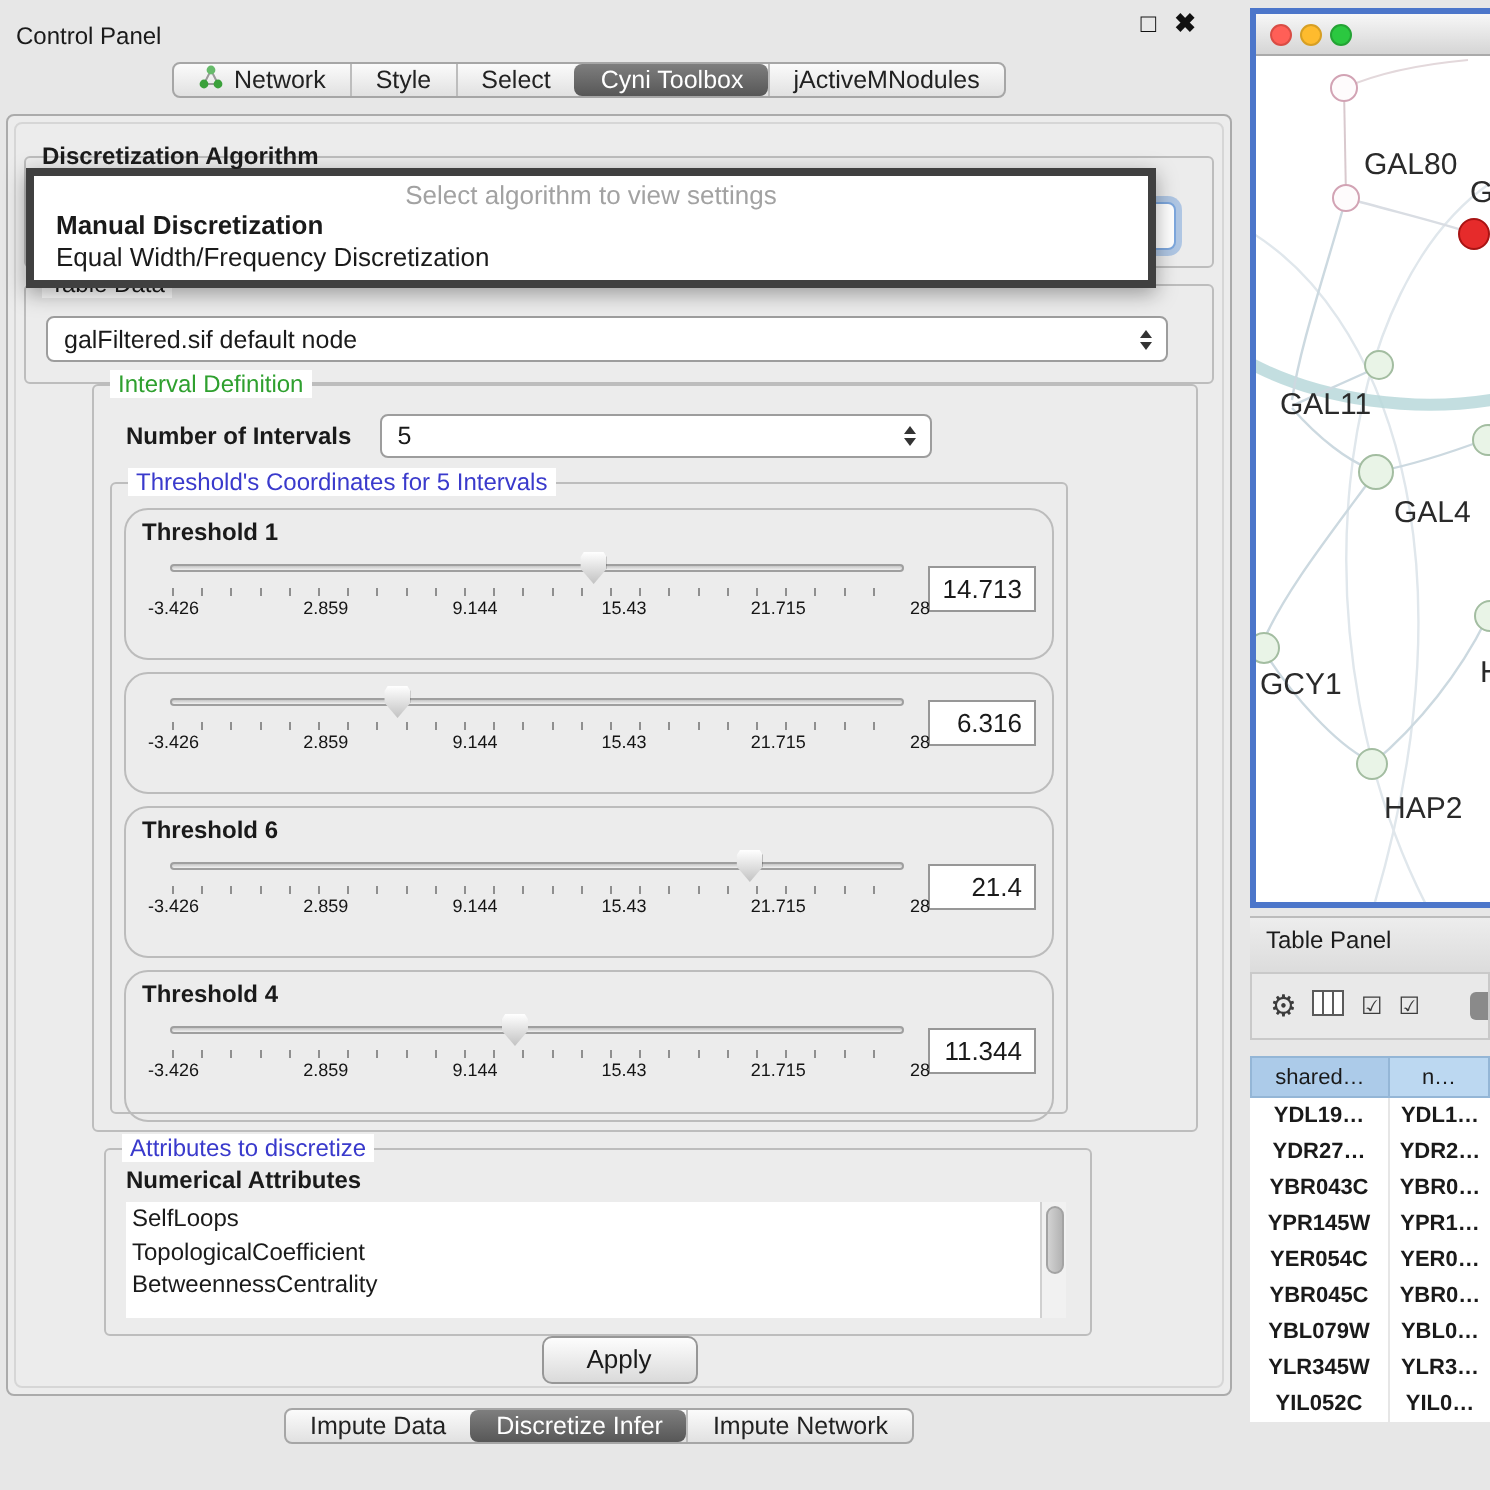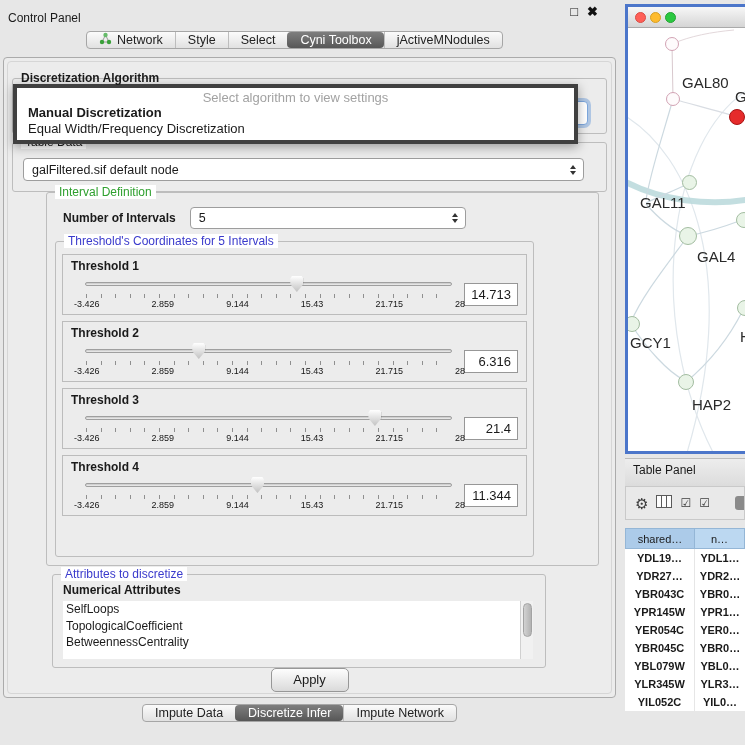--- a/index.html
+++ b/index.html
@@ -49,21 +49,21 @@
   .overlay-placeholder { text-align:center; color:#a2a2a2; font-size:13px; line-height:15px; padding-top:2px; }
   .overlay-option { font-size:13px; line-height:16px; padding:0 11px; }
   .overlay-option.bold { font-weight:bold; }
 
   .tabledata-group { left:8px; top:84px; right:8px; height:50px; }
   .interval-group  { left:42px; top:134px; width:553px; height:374px; }
   .number-row { position:absolute; left:16px; top:14px; display:flex; align-items:center; }
   .number-label { font-weight:bold; margin-right:14px; }
   .thresholds-group { left:8px; top:48px; width:479px; height:316px; padding-top:12px; }
 
-  .threshold-box { margin:0 6px 6px; border:1px solid #bcbcbc; border-radius:0; padding:4px 8px 0; }
+  .threshold-box { margin:0 6px 6px; border:1px solid #bcbcbc; border-radius:12px; padding:4px 8px 15px; }
   .t-label { font-weight:bold; margin-bottom:1px; }
   .t-row { display:flex; align-items:center; }
   .slider-wrap { flex:1; position:relative; height:40px; margin:0 4px 0 14px; }
   .track { position:absolute; left:0; right:0; top:8px; height:4px; border:1px solid #9f9f9f; border-radius:2px;
            background:linear-gradient(#c6c6c6,#f0f0f0); }
   .thumb { position:absolute; top:2px; width:13px; height:16px; margin-left:-6.5px;
            background:linear-gradient(#ffffff,#c2c2c2);
            clip-path:polygon(12% 0,88% 0,100% 16%,100% 52%,50% 100%,0 52%,0 16%);
            filter:drop-shadow(0 0 1px rgba(0,0,0,.6)); }
   .ticks { position:absolute; left:1px; right:1px; top:20px; height:4px;
@@ -212,41 +212,40 @@
                 <span>15.43</span>
                 <span>21.715</span>
                 <span>28</span>
               </div>
             </div>
             <div class="value-box">14.713</div>
           </div>
         </div>
 
         <div class="threshold-box">
-          <div class="t-label">Threshold 2</div>
           <div class="t-row">
             <div class="slider-wrap">
               <div class="track"></div>
               <div class="thumb" style="left: 30.9998%;"></div>
               <div class="ticks"></div>
               <div class="scale">
                 <span>-3.426</span>
                 <span>2.859</span>
                 <span>9.144</span>
                 <span>15.43</span>
                 <span>21.715</span>
                 <span>28</span>
               </div>
             </div>
             <div class="value-box">6.316</div>
           </div>
         </div>
 
         <div class="threshold-box">
-          <div class="t-label">Threshold 3</div>
+          <div class="t-label">Threshold 6</div>
           <div class="t-row">
             <div class="slider-wrap">
               <div class="track"></div>
               <div class="thumb" style="left: 78.9983%;"></div>
               <div class="ticks"></div>
               <div class="scale">
                 <span>-3.426</span>
                 <span>2.859</span>
                 <span>9.144</span>
                 <span>15.43</span>

